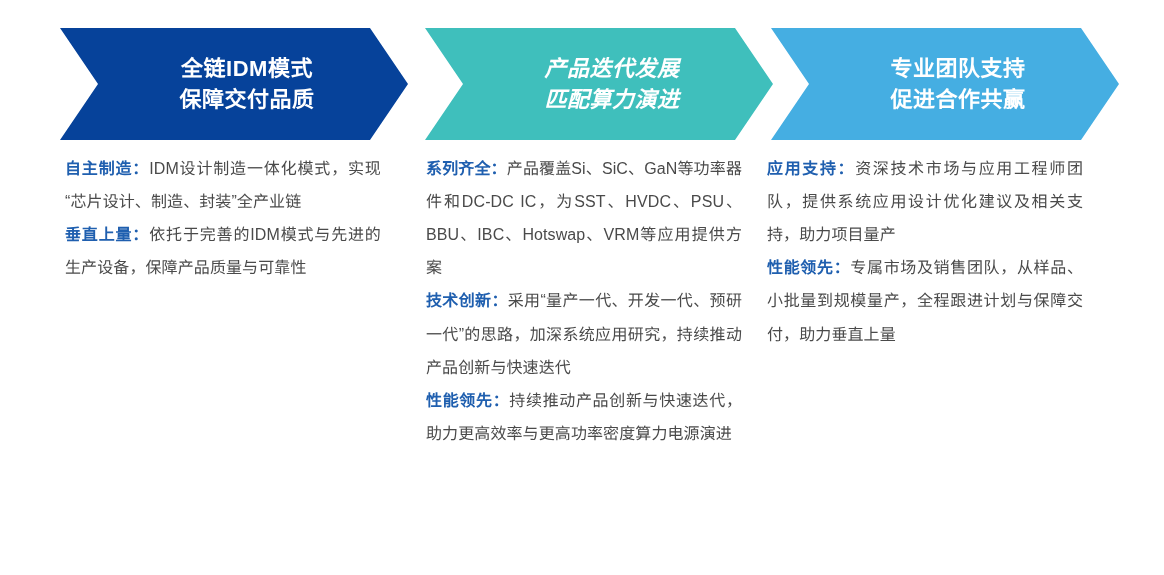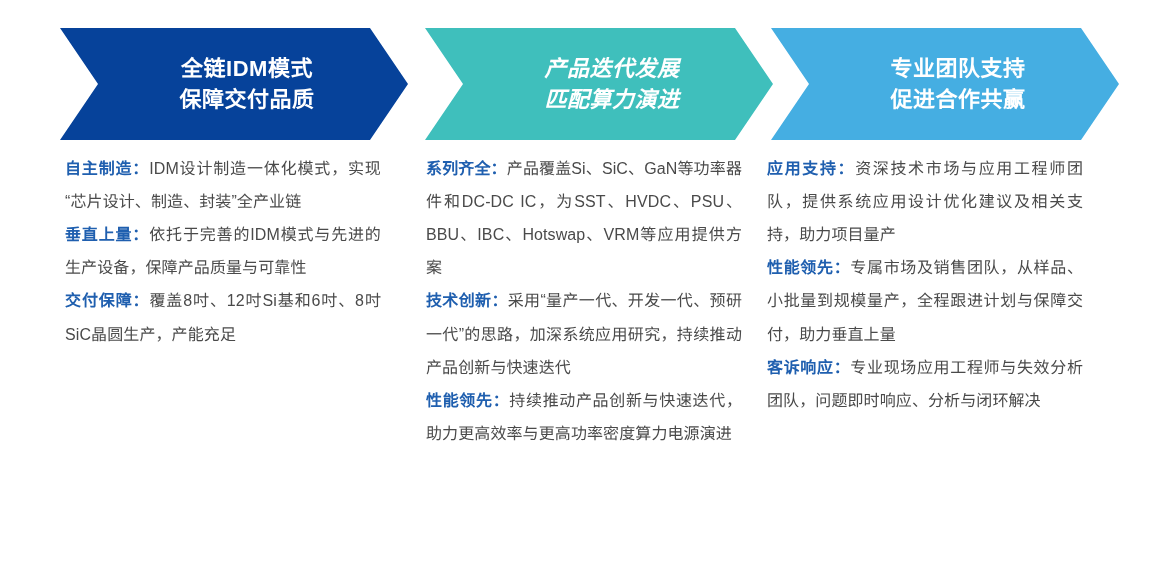--- a/index.html
+++ b/index.html
@@ -112,28 +112,26 @@
     <div class="chevron chevron-3" style="background: rgb(69, 174, 226);">
       <p class="chevron-text">专业团队支持
 促进合作共赢</p>
     </div>
 
   </div>
 
   <div class="col col-1">
       <p class="para"><span class="lbl">自主制造：</span><span class="body-txt">IDM设计制造一体化模式，实现“芯片设计、制造、封装”全产业链</span></p>
       <p class="para"><span class="lbl">垂直上量：</span><span class="body-txt">依托于完善的IDM模式与先进的生产设备，保障产品质量与可靠性</span></p>
-      <p class="para"><span class="lbl">交付保障：</span><span class="body-txt">覆盖8吋、12吋Si基和6吋、8吋SiC晶圆生产，产能充足</span></p>
     </div>
 
   <div class="col col-2">
       <p class="para"><span class="lbl">系列齐全：</span><span class="body-txt">产品覆盖Si、SiC、GaN等功率器件和DC-DC IC，为SST、HVDC、PSU、BBU、IBC、Hotswap、VRM等应用提供方案</span></p>
       <p class="para"><span class="lbl">技术创新：</span><span class="body-txt">采用“量产一代、开发一代、预研一代”的思路，加深系统应用研究，持续推动产品创新与快速迭代</span></p>
       <p class="para"><span class="lbl">性能领先：</span><span class="body-txt">持续推动产品创新与快速迭代，助力更高效率与更高功率密度算力电源演进</span></p>
     </div>
 
   <div class="col col-3">
       <p class="para"><span class="lbl">应用支持：</span><span class="body-txt">资深技术市场与应用工程师团队，提供系统应用设计优化建议及相关支持，助力项目量产</span></p>
       <p class="para"><span class="lbl">性能领先：</span><span class="body-txt">专属市场及销售团队，从样品、小批量到规模量产，全程跟进计划与保障交付，助力垂直上量</span></p>
-      <p class="para"><span class="lbl">客诉响应：</span><span class="body-txt">专业现场应用工程师与失效分析团队，问题即时响应、分析与闭环解决</span></p>
     </div>
 
 </div>
 
 </body></html>

